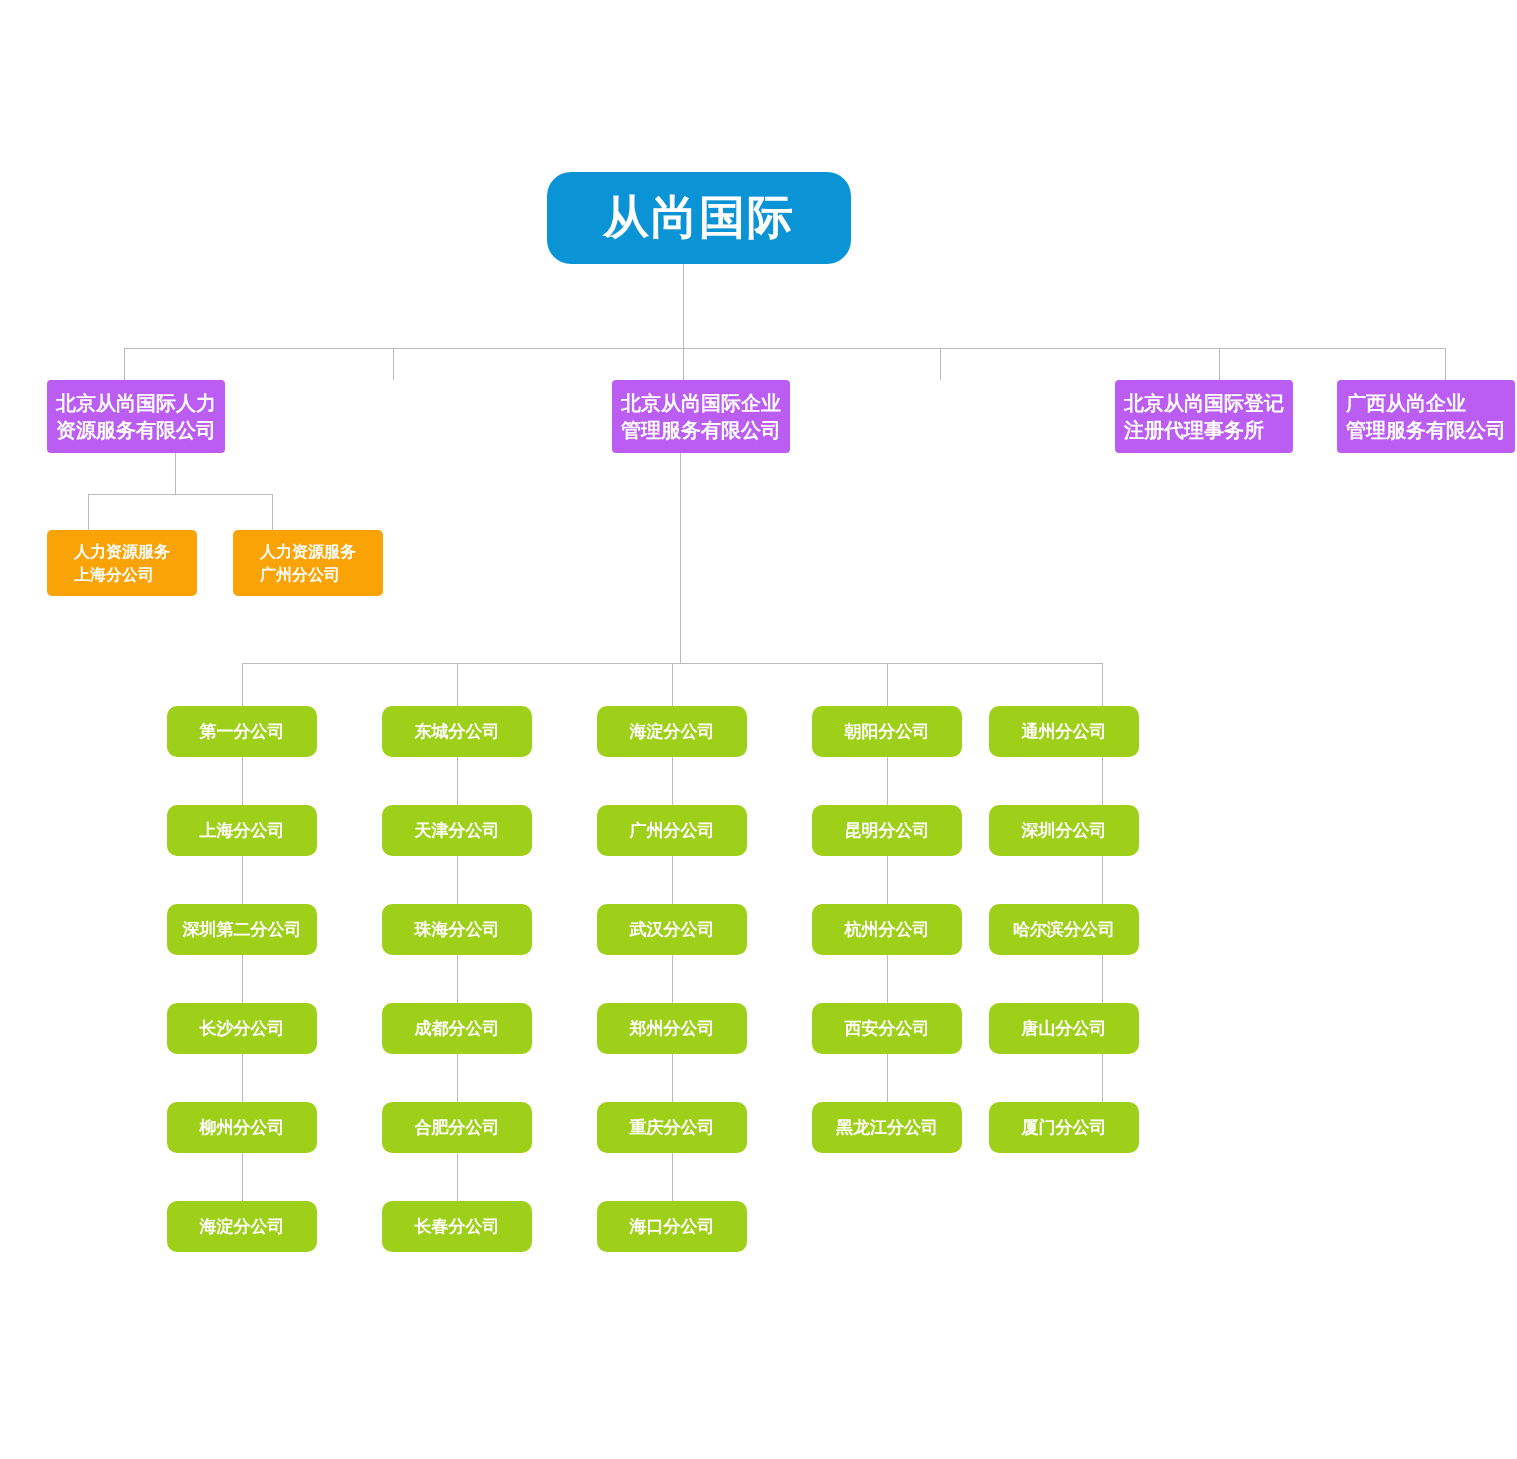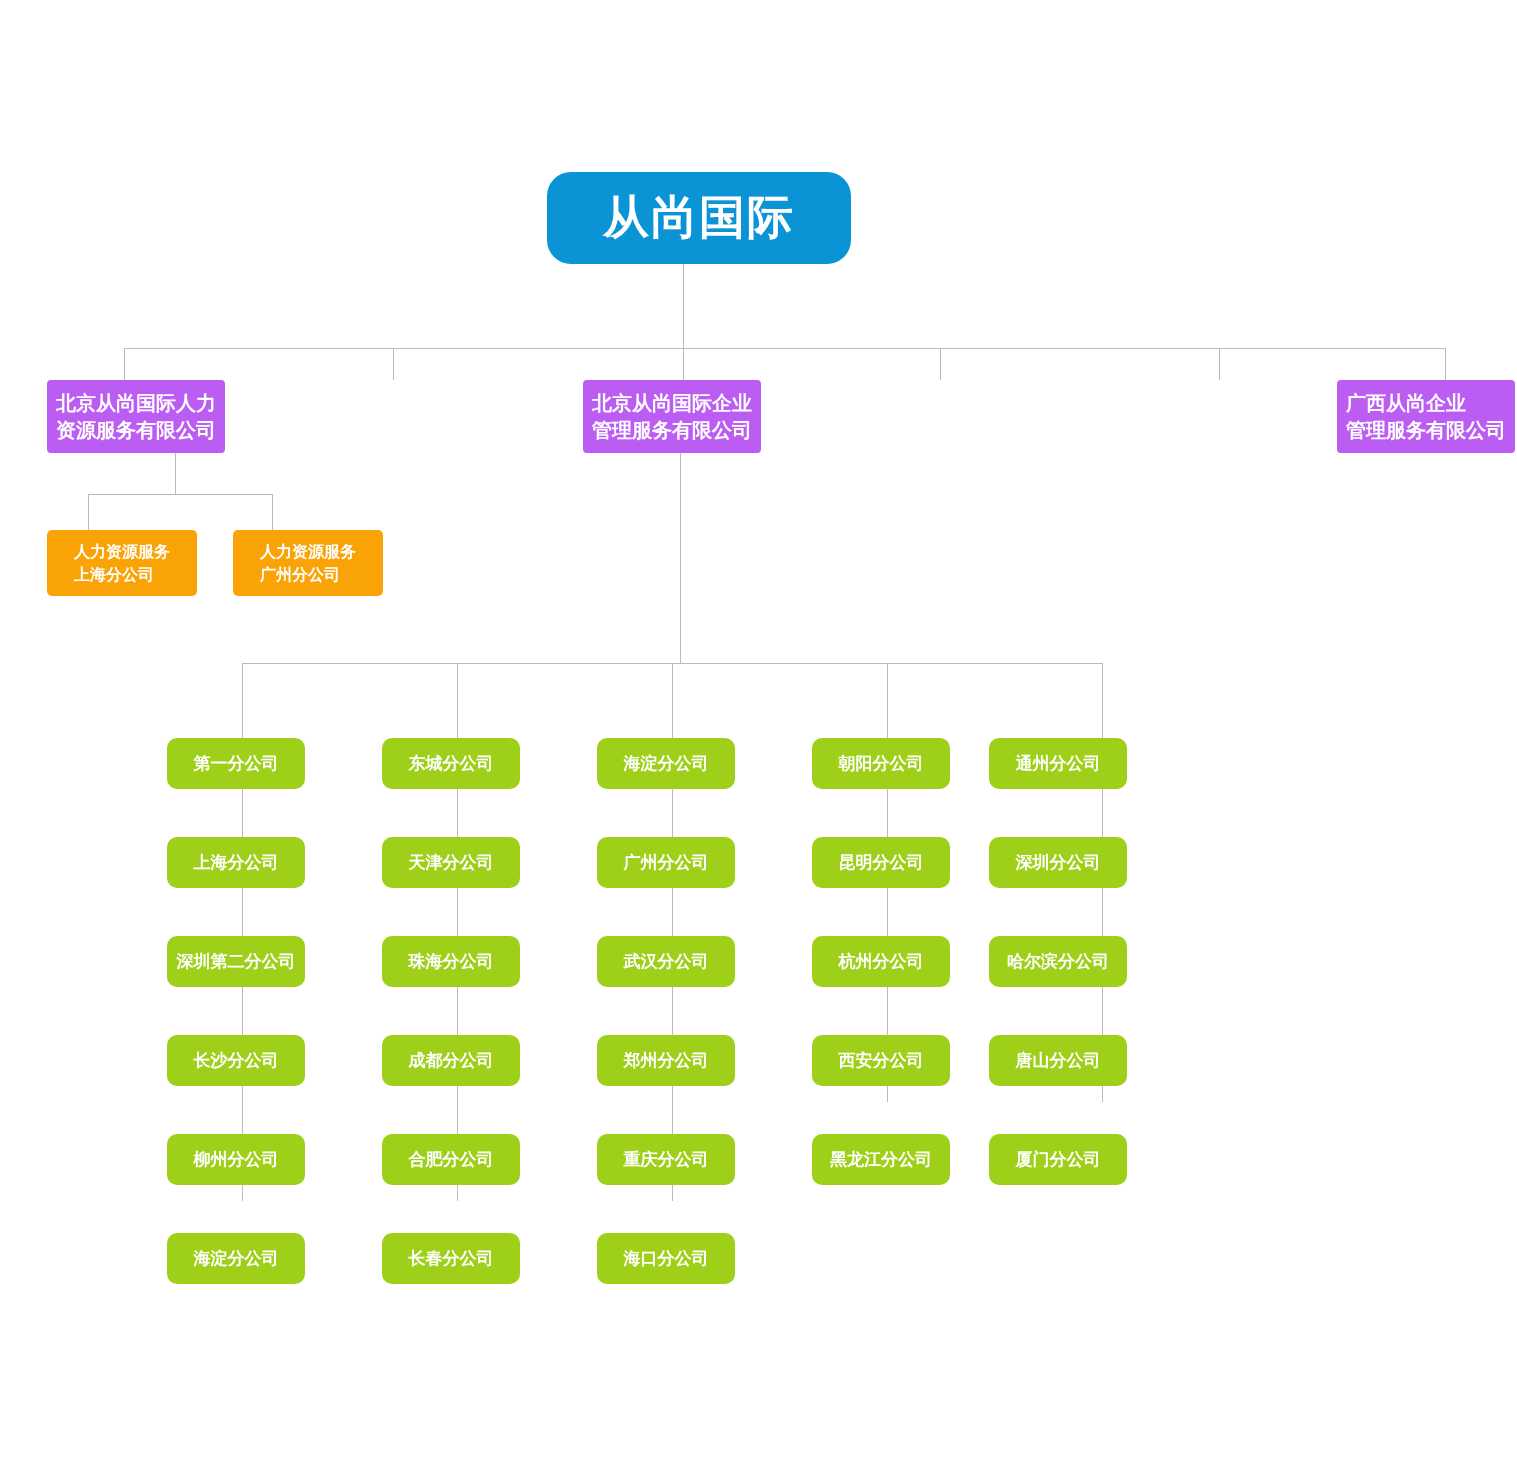--- a/index.html
+++ b/index.html
@@ -21,24 +21,23 @@
     top:380px;width:178px;height:73px;
     background:#bb5cf3;border-radius:4px;
     font-size:20px;line-height:27px;
   }
   .hr{
     top:530px;width:150px;height:66px;
     background:#faa306;border-radius:5px;
     font-size:16px;line-height:23px;
   }
   .leaf{
-    width:138px;height:51px;
+    width:150px;height:51px;
     background:#9ed01a;border-radius:10px;
     font-size:17px;
-    margin-top:32px;
   }
   
   .c1{left:167px}.c2{left:382px}.c3{left:597px}.c4{left:812px}.c5{left:989px}
   
   .r1{top:706px}.r2{top:805px}.r3{top:904px}.r4{top:1003px}.r5{top:1102px}.r6{top:1201px}
 </style>
 </head>
 <body>
 
 <div class="canvas">
@@ -49,22 +48,24 @@
     <path d="M124 348 L124 380 M393 348 L393 380 M940 348 L940 380 M1219 348 L1219 380 M1445 348 L1445 380"></path>
     <path d="M175 453 L175 494 M88 494 L272 494 M88 494 L88 530 M272 494 L272 530"></path>
     <path d="M680 453 L680 663 M242 663 L1102 663"></path>
     <path d="M242 663 L242 1201 M457 663 L457 1201 M672 663 L672 1201 M887 663 L887 1102 M1102 663 L1102 1102"></path>
   </svg>
 
   <div class="node root">从尚国际</div>
 
   <div class="node l2" style="left:47px">北京从尚国际人力
 资源服务有限公司</div>
-  <div class="node l2" style="left:583px">北京从尚国际企业
+  <div class="node l2" style="left:612px">北京从尚国际企业
 管理服务有限公司</div>
+  <div class="node l2" style="left:1115px">北京从尚国际登记
+注册代理事务所</div>
   <div class="node l2" style="left:1337px">广西从尚企业
 管理服务有限公司</div>
 
   <div class="node hr" style="left:47px">人力资源服务
 上海分公司</div>
   <div class="node hr" style="left:233px">人力资源服务
 广州分公司</div>
 
   <div class="node leaf c1 r1">第一分公司</div>
   <div class="node leaf c1 r2">上海分公司</div>

